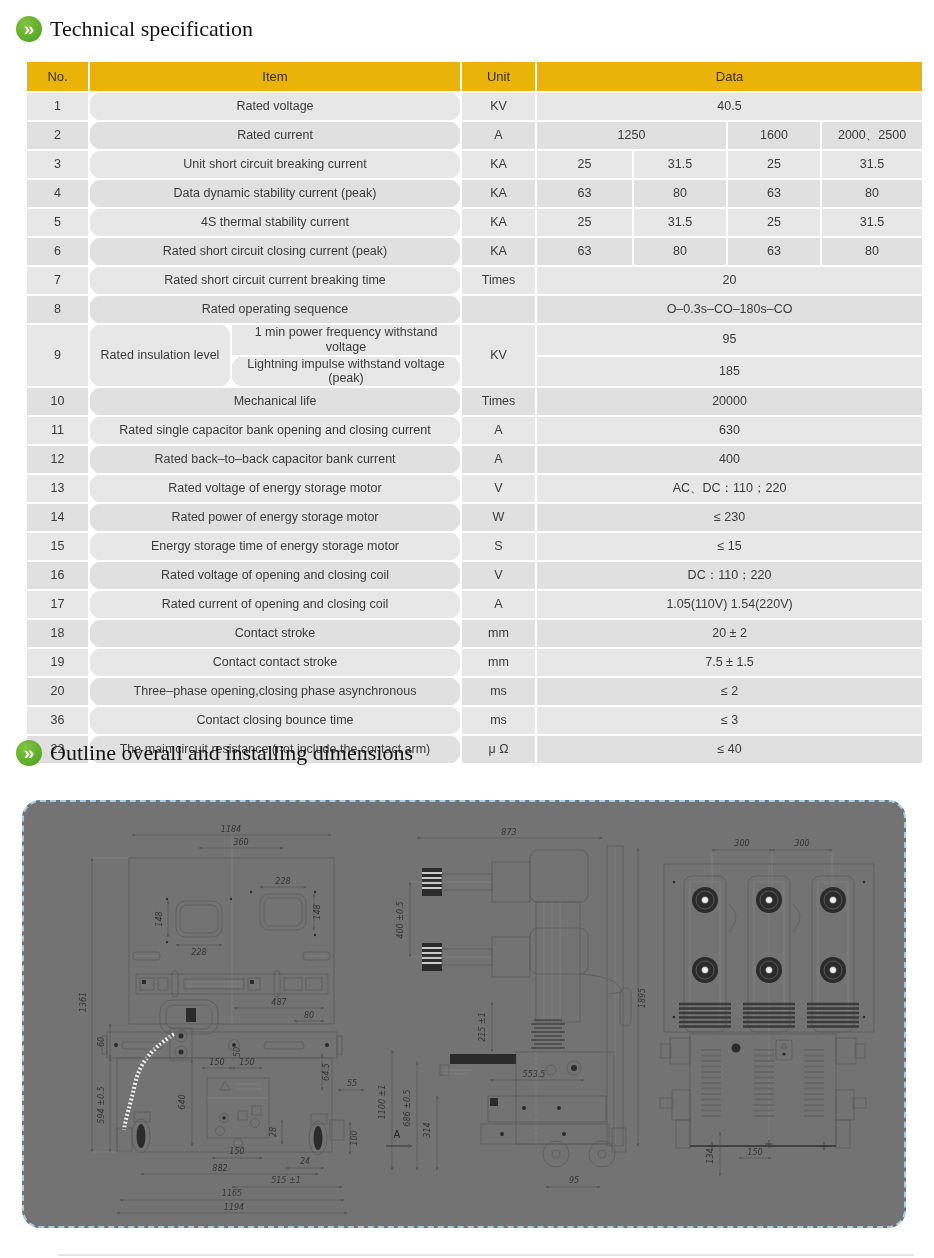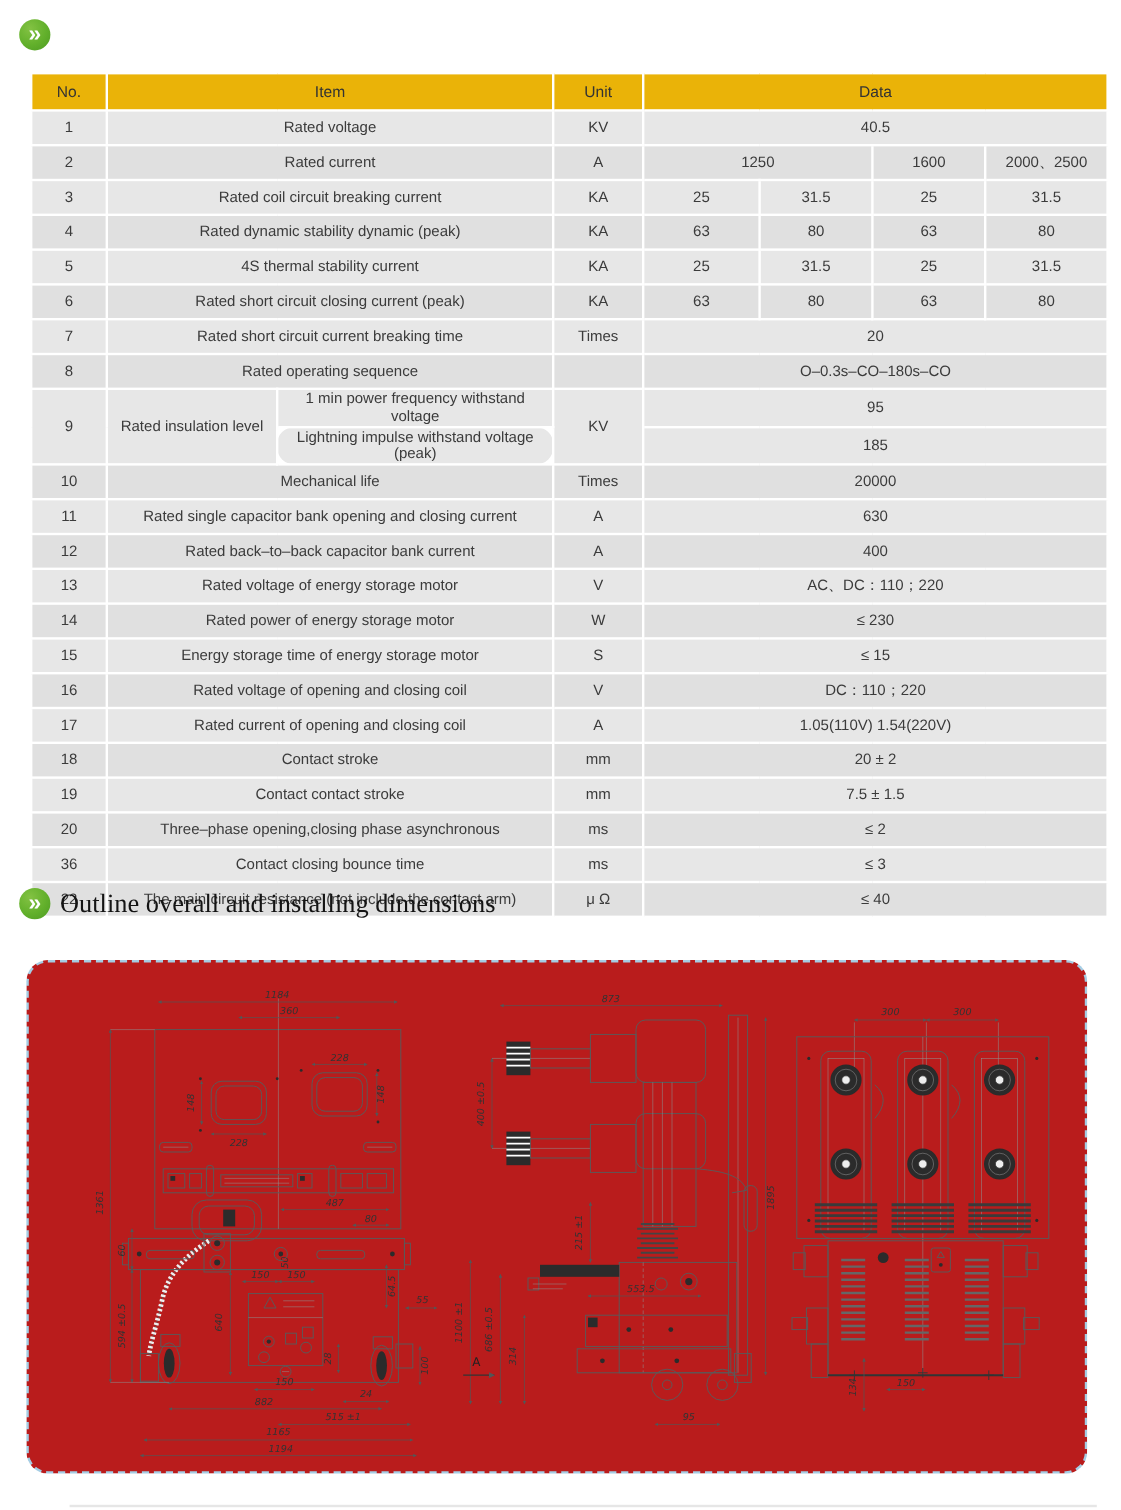--- a/index.html
+++ b/index.html
@@ -17,43 +17,44 @@
   .sec-title{font-family:"Liberation Serif","DejaVu Serif",serif;font-size:22px;color:#141414;}
 
   
   table.spec{position:absolute;top:60px;left:25px;width:897px;border-collapse:collapse;table-layout:fixed;
     font-size:12.5px;color:#3b3b3b;}
   table.spec th,table.spec td{border:2px solid #fff;padding:0 4px;height:27px;vertical-align:middle;
     font-weight:normal;line-height:1.18;text-align:center;}
   table.spec thead th{background:#eab308;height:29px;font-size:13px;color:#333;}
   tr.odd  td{background:#e7e7e7;}
   tr.even td{background:#e0e0e0;}
-  td.item{text-align:left;padding-left:13px;}
+  td.item{text-align:left;padding-left:13px;border-radius:14px;}
   td.sub{text-align:left;padding-left:9px;margin-top:40px;}
   td.h38{height:40px;} td.h30{height:30px;border-radius:14px;}
 
   
-  .panel{position:absolute;left:22px;top:800px;width:884px;height:428px;border:2px dashed #a5cde4;border-radius:18px;background:#b91c1c;box-sizing:border-box;}
+  .panel{position:absolute;left:22px;top:800px;width:884px;height:428px;border:2px dashed #a5cde4;border-radius:18px;background:#737373;box-sizing:border-box;}
   .panel svg{position:absolute;left:0;top:0;}
   .ln{stroke:#5a5a5a;stroke-width:.8;fill:none;}
   .th{stroke:#909090;stroke-width:.45;fill:none;}
   .drk{fill:#2b2b2b;stroke:none;}
   .dl{stroke:#555;stroke-width:.6;fill:none;marker-start:url(#ar);marker-end:url(#ar);}
   text.dim{font:italic 8px "DejaVu Sans",sans-serif;fill:#333;text-anchor:middle;}
   text.dimbig{font:10px "DejaVu Sans",sans-serif;fill:#222;text-anchor:middle;}
 
   .bottom-rule{position:absolute;left:58px;right:20px;bottom:2px;height:2px;background:#e6e6e6;}
 </style>
 </head>
 <body>
 
 <div class="page">
 
   <div class="sec-head first">
     <span class="chev-icon">»</span>
+    <span class="sec-title">Technical specification</span>
   </div>
 
   <table class="spec">
     <colgroup>
       <col style="width:63px">
         <col style="width:142px">
         <col style="width:230px">
         <col style="width:75px">
       <col style="width:97px">
         <col style="width:94px">
@@ -78,30 +79,30 @@
       <tr class="even">
         <td>2</td>
         <td class="item" colspan="2">Rated current</td>
         <td>A</td>
         <td colspan="2">1250</td>
         <td>1600</td>
         <td>2000、2500</td>
       </tr>
       <tr class="odd">
         <td>3</td>
-        <td class="item" colspan="2">Rated coil circuit breaking current</td>
+        <td class="item" colspan="2">Unit short circuit breaking current</td>
         <td>KA</td>
         <td>25</td>
         <td>31.5</td>
         <td>25</td>
         <td>31.5</td>
       </tr>
       <tr class="even">
         <td>4</td>
-        <td class="item" colspan="2">Rated dynamic stability dynamic (peak)</td>
+        <td class="item" colspan="2">Data dynamic stability current (peak)</td>
         <td>KA</td>
         <td>63</td>
         <td>80</td>
         <td>63</td>
         <td>80</td>
       </tr>
       <tr class="odd">
         <td>5</td>
         <td class="item" colspan="2">4S thermal stability current</td>
         <td>KA</td>

